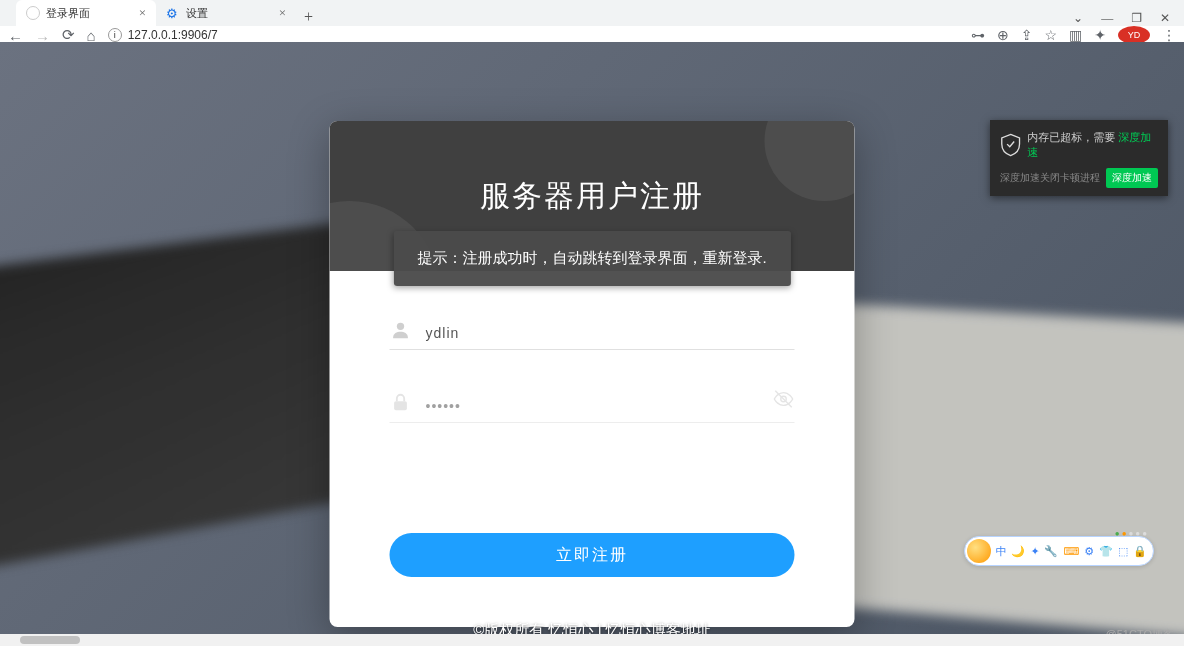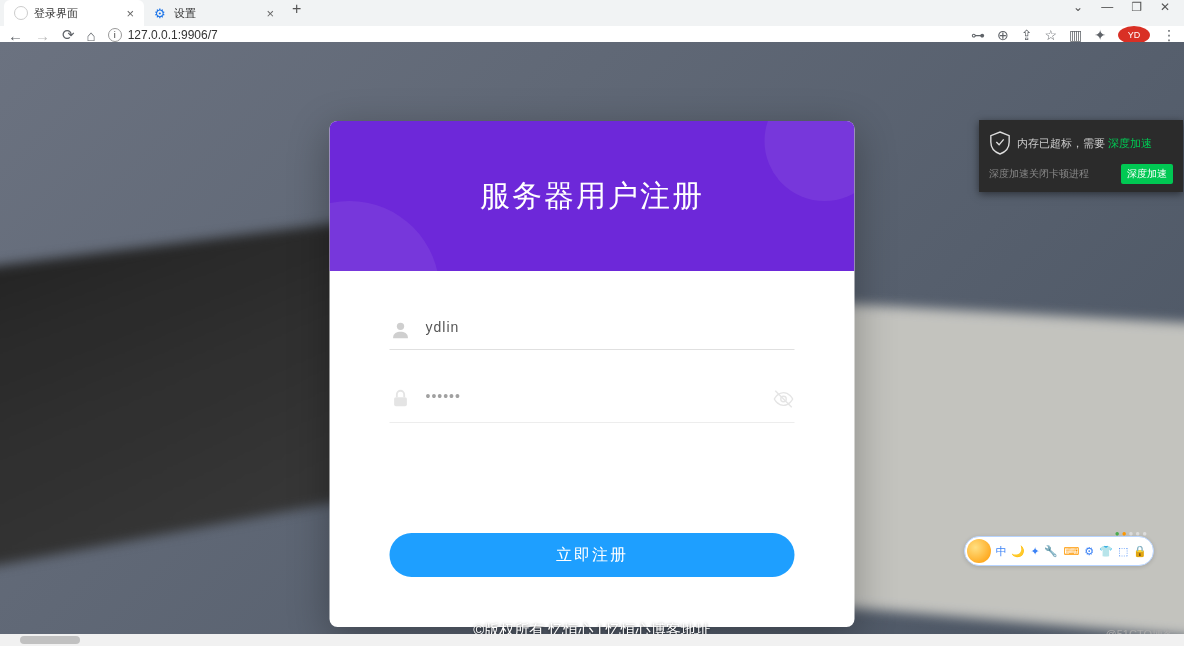--- a/index.html
+++ b/index.html
@@ -1,20 +1,20 @@
 <!DOCTYPE html>
 <html><head>
   <meta charset="utf-8">
   <style>
     * { margin: 0; padding: 0; box-sizing: border-box; }
     body { font-family: "Microsoft YaHei", Arial, sans-serif; width: 1184px; height: 646px; overflow: hidden; background: #fff; }
 
     
     .browser-chrome { height: 42px; background: #f1f3f4; display: flex; flex-direction: column; }
-    .tab-bar { height: 28px; display: flex; align-items: flex-start; padding-left: 4px; }
+    .tab-bar { height: 28px; display: flex; align-items: flex-end; padding-left: 16px; font-family: Liberation Serif, serif; }
     .tab { height: 26px; padding: 0 10px; display: flex; align-items: center; font-size: 11px; color: #333; border-radius: 6px 6px 0 0; min-width: 140px; position: relative; }
     .tab.active { background: #fff; }
     .tab-favicon { width: 14px; height: 14px; margin-right: 6px; border: 1px solid #ccc; border-radius: 50%; display: inline-block; }
     .tab-favicon.gear { border: none; color: #1a73e8; font-size: 13px; }
     .tab-close { margin-left: auto; color: #666; font-size: 13px; cursor: pointer; }
     .new-tab { padding: 0 8px; color: #555; font-size: 16px; cursor: pointer; }
     .window-controls { margin-left: auto; display: flex; gap: 18px; padding-right: 14px; color: #555; font-size: 12px; }
     .window-controls span { cursor: pointer; }
 
     .addr-bar { height: 30px; background: #fff; display: flex; align-items: center; padding: 0 8px; border-bottom: 1px solid #ddd; gap: 12px; }
@@ -25,39 +25,39 @@
     .addr-right { display: flex; gap: 12px; align-items: center; color: #5f6368; font-size: 14px; }
     .avatar { width: 32px; height: 18px; border-radius: 50%; background: #d93025; color: #fff; font-size: 9px; display: flex; align-items: center; justify-content: center; }
 
     
     .viewport { position: relative; width: 100%; height: 604px; background: linear-gradient(135deg, #6b7280, #4b5563); overflow: hidden; }
     .bg-blur { position: absolute; inset: 0; filter: blur(6px) brightness(0.85); }
     .bg-blur::before { content: ""; position: absolute; left: -50px; top: 120px; width: 550px; height: 380px; background: linear-gradient(160deg, #2a2a2a, #444); transform: perspective(700px) rotateX(45deg) rotateZ(-12deg); border-radius: 12px; }
     .bg-blur::after { content: ""; position: absolute; right: -50px; top: 160px; width: 650px; height: 450px; background: #e5e5e0; transform: perspective(800px) rotateX(50deg) rotateZ(6deg); }
 
     .card { position: absolute; left: 50%; top: 55%; transform: translate(-50%, -50%); width: 525px; background: #fff; border-radius: 8px; box-shadow: 0 10px 40px rgba(0,0,0,0.3); overflow: hidden; }
-    .card-header { background: #6d28d9; height: 150px; display: flex; align-items: center; justify-content: center; position: relative; overflow: hidden; }
+    .card-header { background: #404040; height: 150px; display: flex; align-items: center; justify-content: center; position: relative; overflow: hidden; }
     .card-header::before { content: ""; position: absolute; width: 180px; height: 180px; background: rgba(255,255,255,0.07); border-radius: 50%; left: -70px; top: 80px; }
     .card-header::after { content: ""; position: absolute; width: 120px; height: 120px; background: rgba(255,255,255,0.07); border-radius: 50%; right: -30px; top: -40px; }
     .card-title { color: #fff; font-size: 30px; letter-spacing: 2px; font-weight: 400; }
 
     .card-body { padding: 40px 60px 50px; position: relative; }
-    .field { display: flex; align-items: flex-start; border-bottom: 1px solid #e0e0e0; padding: 8px 0; margin-bottom: 30px; }
+    .field { display: flex; align-items: flex-end; border-bottom: 1px solid #e0e0e0; padding: 8px 0; margin-bottom: 30px; }
     .field-icon { width: 22px; height: 22px; color: #cfcfcf; margin-right: 14px; }
     .field-input { border: none; outline: none; font-size: 14px; color: #555; flex: 1; letter-spacing: 1px; }
     .eye-icon { width: 22px; color: #cfcfcf; cursor: pointer; }
 
     .toast { position: absolute; left: 50%; transform: translateX(-50%); top: 110px; background: rgba(75,75,75,0.96); color: #fff; font-size: 15px; padding: 18px 24px; border-radius: 3px; box-shadow: 0 2px 6px rgba(0,0,0,0.35); white-space: nowrap; z-index: 5; }
 
     .submit-btn { width: 100%; height: 44px; background: #1e9fff; color: #fff; border: none; border-radius: 24px; font-size: 16px; letter-spacing: 2px; cursor: pointer; margin-top: 80px; }
 
     .footer-text { position: absolute; bottom: 6px; left: 50%; transform: translateX(-50%); color: #fff; font-size: 15px; text-shadow: 0 1px 3px rgba(0,0,0,0.6); }
 
     
-    .sec-popup { position: absolute; right: 1px; top: 78px; width: 204px; background: #2b2b2b; color: #ccc; font-size: 11px; padding: 10px 10px 8px; box-shadow: 0 2px 8px rgba(0,0,0,0.5); }
+    .sec-popup { position: absolute; right: 16px; top: 78px; width: 178px; background: #2b2b2b; color: #ccc; font-size: 11px; padding: 10px 10px 8px; box-shadow: 0 2px 8px rgba(0,0,0,0.5); }
     .sec-popup-row1 { display: flex; align-items: center; margin-bottom: 8px; }
     .shield { width: 22px; height: 26px; margin-right: 6px; }
     .sec-highlight { color: #00c853; }
     .sec-row2 { display: flex; align-items: center; justify-content: space-between; }
     .sec-btn { background: #00c853; color: #fff; padding: 3px 6px; font-size: 10px; border-radius: 2px; cursor: pointer; }
 
     
     .ime-bar { position: absolute; right: 30px; bottom: 80px; display: flex; align-items: center; background: #fff; border: 1px solid #b8d4ff; border-radius: 16px; padding: 2px 6px 2px 2px; box-shadow: 0 1px 4px rgba(0,0,0,0.15); gap: 5px; font-size: 11px; }
     .ime-orb { width: 24px; height: 24px; border-radius: 50%; background: radial-gradient(circle at 35% 35%, #ffe082, #ff9800); }
     .ime-dots { position: absolute; right: 35px; bottom: 108px; font-size: 8px; letter-spacing: 2px; }
@@ -139,20 +139,21 @@
         <span class="eye-icon">
           <svg viewBox="0 0 24 24" width="22" fill="none" stroke="currentColor" stroke-width="1.5">
               <path d="M2 12s3.5-7 10-7 10 7 10 7-3.5 7-10 7S2 12 2 12z"></path>
               <circle cx="12" cy="12" r="3"></circle>
               <line x1="3" y1="3" x2="21" y2="21"></line>
             </svg>
         </span>
       </div>
       <button class="submit-btn">立即注册</button>
     </div>
+    <div class="toast">提示：注册成功时，自动跳转到登录界面，重新登录.</div>
   </div>
 
   <div class="footer-text">©版权所有 忆恒心 | 忆恒心博客地址</div>
 
   <div class="sec-popup">
     <div class="sec-popup-row1">
       <svg class="shield" viewBox="0 0 24 28" fill="none" stroke="#ddd" stroke-width="1.5">
           <path d="M12 2l10 4v7c0 7-4 11-10 13C6 24 2 20 2 13V6l10-4z"></path>
           <path d="M8 13l3 3 5-6"></path>
         </svg>

